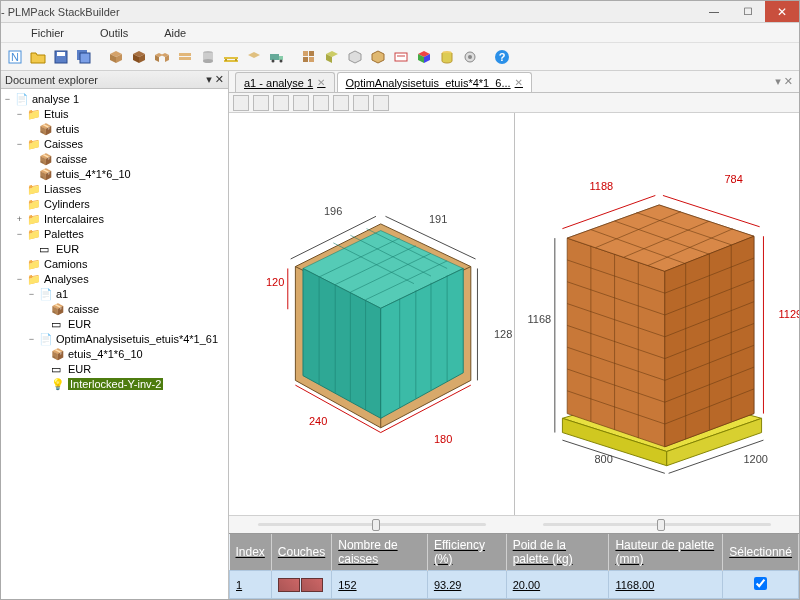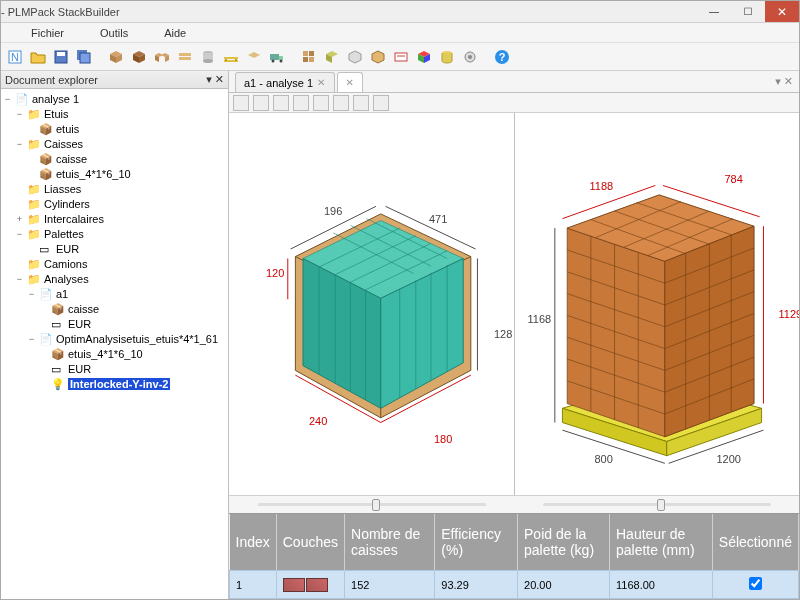--- a/index.html
+++ b/index.html
@@ -15,38 +15,38 @@
 .tbtn { width:20px; height:20px; display:flex; align-items:center; justify-content:center; border-radius:2px; }
 svg { display:block; }
 .body { flex:1; display:flex; min-height:0; }
 .explorer { width:228px; border-right:1px solid #c0c0c0; display:flex; flex-direction:column; background:#fff; }
 .panelhdr { height:18px; background:linear-gradient(#f0f0f0,#e4e4e4); border-bottom:1px solid #c0c0c0; display:flex; align-items:center; padding:0 4px; font-size:11px; color:#333; justify-content:space-between; }
 .tree { flex:1; overflow:auto; padding:2px; }
 .node { display:flex; align-items:center; height:15px; gap:3px; white-space:nowrap; }
 .node .tw { width:9px; text-align:center; color:#666; font-size:9px; cursor:pointer; }
 .node .ic { width:14px; height:12px; }
 .node .lbl { font-size:11px; }
-.node.sel .lbl { background:#1d4ed8; color:#fff; padding:0 2px;font-weight:bold; }
-.main { flex:1; display:flex; flex-direction:column; background:#fff; min-width:0; }
+.node.sel .lbl { background:#4d7c0f; color:#fff; padding:0 2px; }
+.main { flex:1; display:flex; flex-direction:column; background:#fff; min-width:0;text-decoration:underline; }
 .tabs { height:22px; display:flex; align-items:flex-end; padding-left:6px; gap:2px; border-bottom:1px solid #c0c0c0; background:#f5f5f5; position:relative;}
 .tab { height:20px; padding:0 8px; background:#efefef; border:1px solid #c0c0c0; border-bottom:none; border-radius:3px 3px 0 0; display:flex; align-items:center; gap:4px; font-size:11px; }
 .tab.active { background:#fff; }
 .tab .x { color:#999; font-size:10px; }
 .subtb { height:20px; background:#f5f5f5; border-bottom:1px solid #d0d0d0; display:flex; align-items:center; padding:0 4px; gap:4px; }
 .sbtn { width:16px; height:16px; border:1px solid #bbb; background:#eee; }
 .viewer { flex:1; display:flex; background:#fff; min-height:0; }
 .vpane { flex:1; position:relative; }
 .vpane:first-child { border-right:1px solid #c0c0c0; }
 .slider-row { height:18px; background:#f5f5f5; border-top:1px solid #d0d0d0; display:flex; }
 .slider { flex:1; display:flex; align-items:center; justify-content:center; }
 .track { width:80%; height:3px; background:#ddd; position:relative; border-radius:2px; }
 .thumb { position:absolute; top:-4px; left:50%; width:8px; height:12px; background:#eee; border:1px solid #999; border-radius:2px; }
 .grid { border-top:1px solid #999; background:#e9eff5; }
 .grid table { width:100%; border-collapse:collapse; }
-.grid th { background:#a0a0a0; color:#fff; font-weight:normal; text-align:left; padding:12px 6px; font-size:14px; border-right:1px solid #d0d0d0; height:16px;}
+.grid th { background:#a0a0a0; color:#fff; font-weight:normal; text-align:left; padding:4px 6px; font-size:12px; border-right:1px solid #d0d0d0; height:16px;}
 .grid td { background:#cfe3f5; border:1px solid #b0c8df; padding:3px 6px; font-size:11px; height:28px; }
 .swatch { display:inline-block; width:22px; height:14px; background:#c66; border:1px solid #633; margin-right:1px; vertical-align:middle; background-image:linear-gradient(45deg,#a55,#c66); }
 .dim { position:absolute; font-size:11px; color:#444; }
 .dim.red { color:#c00; }
 </style>
 </head>
 <body>
 
 <div class="titlebar">
   <span class="title">- PLMPack StackBuilder</span>
@@ -302,20 +302,21 @@
     </div>
   </div>
 
   <div class="main">
     <div class="tabs">
       <div class="tab">
           <span>a1 - analyse 1</span>
           <span class="x">✕</span>
         </div>
       <div class="tab active">
+          <span>OptimAnalysisetuis_etuis*4*1_6...</span>
           <span class="x">✕</span>
         </div>
       <span style="position:absolute;right:6px;top:4px;color:#888">▾ ✕</span>
     </div>
     <div class="subtb">
       <div class="sbtn"></div>
       <div class="sbtn"></div>
       <div class="sbtn"></div>
       <div class="sbtn"></div>
       <div class="sbtn"></div>
@@ -362,22 +363,22 @@
               <line x1="70" y1="265" x2="160" y2="315"></line>
               <line x1="160" y1="315" x2="255" y2="265"></line>
           </g>
           <g stroke="#444" stroke-width="1">
             <line x1="65" y1="132" x2="155" y2="87"></line>
               <line x1="165" y1="87" x2="260" y2="132"></line>
               <line x1="262" y1="142" x2="262" y2="260"></line>
           </g>
         </svg>
         <span class="dim" style="top:92px;left:95px">196</span>
-        <span class="dim" style="top:100px;left:200px">471</span>
-        <span class="dim red" style="top:154px;left:37px">120</span>
+        <span class="dim" style="top:100px;left:200px">191</span>
+        <span class="dim red" style="top:163px;left:37px">120</span>
         <span class="dim" style="top:215px;left:265px">128</span>
         <span class="dim red" style="top:302px;left:80px">240</span>
         <span class="dim red" style="top:320px;left:205px">180</span>
       </div>
 
       <div class="vpane">
         <svg width="100%" height="100%" viewBox="0 0 300 380">
 
           <g fill="#e8e040" stroke="#808000">
             <path d="M50 300 L150 270 L260 300 L160 335 Z"></path>
@@ -435,21 +436,21 @@
               <line x1="42" y1="110" x2="42" y2="315"></line>
               <line x1="50" y1="323" x2="158" y2="358"></line>
               <line x1="162" y1="358" x2="262" y2="323"></line>
             </g>
         </svg>
         <span class="dim red" style="top:67px;left:75px">1188</span>
         <span class="dim red" style="top:60px;left:210px">784</span>
         <span class="dim" style="top:200px;left:13px">1168</span>
         <span class="dim red" style="top:195px;left:264px">1129</span>
         <span class="dim" style="top:340px;left:80px">800</span>
-        <span class="dim" style="top:340px;left:202px">1200</span>
+        <span class="dim" style="top:340px;left:229px">1200</span>
       </div>
     </div>
 
     <div class="slider-row">
       <div class="slider">
           <div class="track">
             <div class="thumb"></div>
           </div>
         </div>
       <div class="slider">

